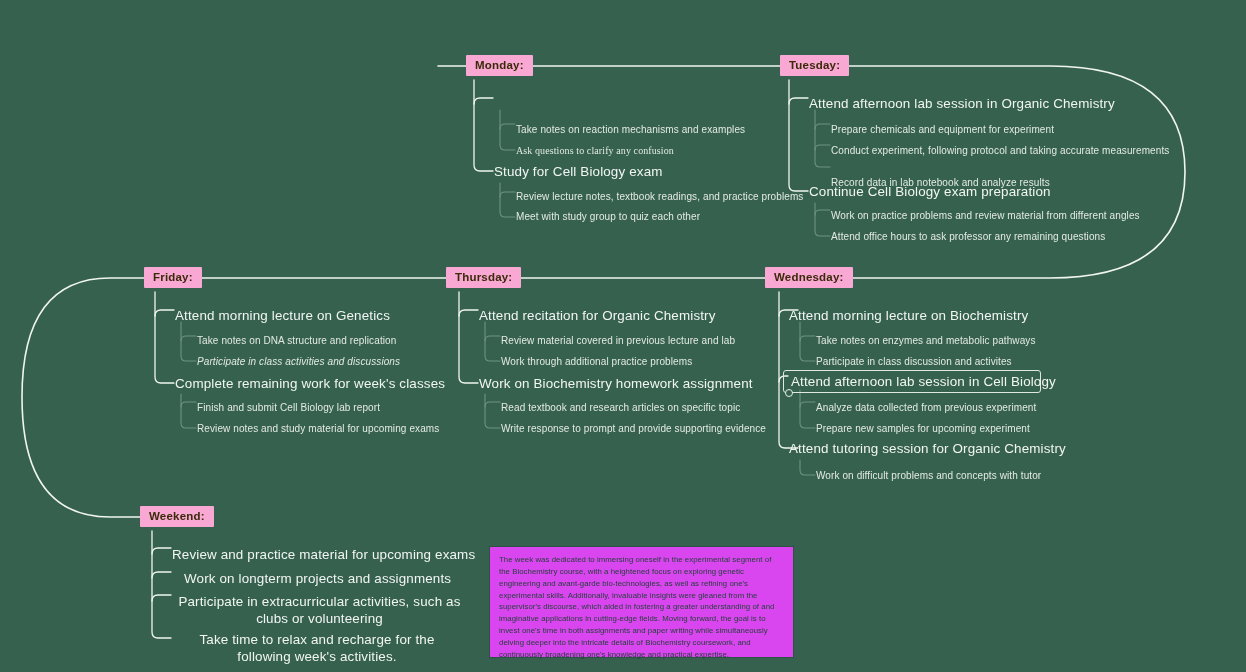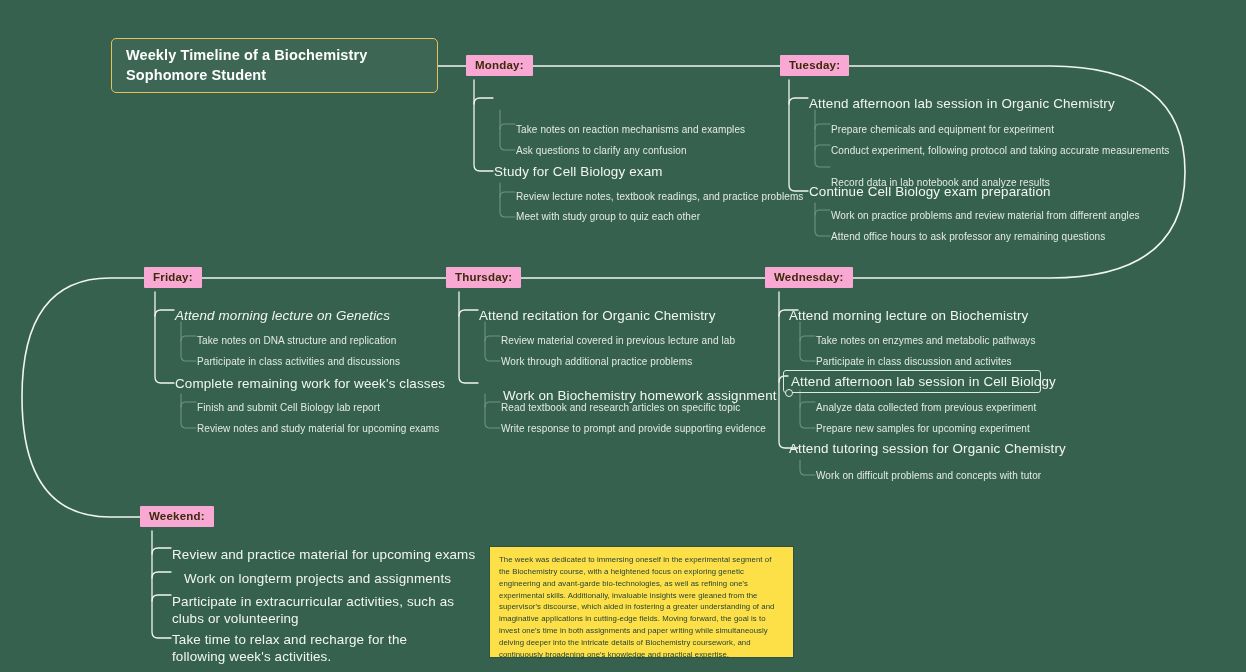--- a/index.html
+++ b/index.html
@@ -60,21 +60,21 @@
   
   .l1 {
     position: absolute;
     color: #f2f6f3;
     font-size: 13.4px;
     font-weight: 400;
     line-height: 1.25;
     white-space: nowrap;
     letter-spacing: .15px;
   }
-  .l1.wrap { white-space: normal; }
+  .l1.wrap { white-space: normal; text-align: center; }
   .l2 {
     position: absolute;
     color: #e3eae5;
     font-size: 10px;
     font-weight: 400;
     line-height: 1.25;
     white-space: nowrap;
     letter-spacing: .1px;
   }
 
@@ -93,21 +93,21 @@
     border-radius: 50%;
     background: #36614f;
     box-sizing: border-box;
   }
 
   
   .note-box {
     position: absolute;
     left: 489px; top: 546px;
     width: 305px; height: 112px;
-    background: #fde047;
+    background: #d946ef;
     border: 1px solid #2d5142;
     box-sizing: border-box;
     padding: 7px 9px 6px 9px;
   }
   .note-text {
     color: #23413a;
     font-size: 7.8px;
     line-height: 1.52;
     text-align: left;
     letter-spacing: .05px;
@@ -193,33 +193,30 @@
     </g>
 
     <g fill="none" stroke="#f0f5f1" stroke-width="1.3" stroke-linecap="round">
       <path d="M152 531 L152 632 Q152 638 158 638 L171 638"></path>
       <path d="M152 554 Q152 548 158 548 L171 548"></path>
       <path d="M152 578 Q152 572 158 572 L171 572"></path>
       <path d="M152 601 Q152 595 158 595 L171 595"></path>
     </g>
   </svg>
 
-  <div class="root-box">
-    <div class="root-title">Weekly Timeline of a Biochemistry Sophomore Student</div>
-  </div>
 
   <div class="day-pill" style="left:466px; top:55px;">Monday:</div>
   <div class="day-pill" style="left:780px; top:55px;">Tuesday:</div>
   <div class="day-pill" style="left:765px; top:267px;">Wednesday:</div>
   <div class="day-pill" style="left:446px; top:267px;">Thursday:</div>
   <div class="day-pill" style="left:144px; top:267px;text-align:right;">Friday:</div>
   <div class="day-pill" style="left:140px; top:506px;">Weekend:</div>
 
   <div class="l2" style="left:516px; top:124px;">Take notes on reaction mechanisms and examples</div>
-  <div class="l2" style="left:516px; top:145px;">Ask questions to clarify any confusion</div>
+  <div class="l2" style="left:516px; top:145px;font-family:Liberation Serif, serif;">Ask questions to clarify any confusion</div>
   <div class="l1" style="left:494px; top:164px;">Study for Cell Biology exam</div>
   <div class="l2" style="left:516px; top:191px;">Review lecture notes, textbook readings, and practice problems</div>
   <div class="l2" style="left:516px; top:211px;">Meet with study group to quiz each other</div>
 
   <div class="l1" style="left:809px; top:96px;">Attend afternoon lab session in Organic Chemistry</div>
   <div class="l2" style="left:831px; top:124px;">Prepare chemicals and equipment for experiment</div>
   <div class="l2" style="left:831px; top:145px;">Conduct experiment, following protocol and taking accurate measurements</div>
   <div class="l2" style="left:831px; top:162px;margin-top:15px;">Record data in lab notebook and analyze results</div>
   <div class="l1" style="left:809px; top:184px;">Continue Cell Biology exam preparation</div>
   <div class="l2" style="left:831px; top:210px;">Work on practice problems and review material from different angles</div>
@@ -234,27 +231,27 @@
   <div class="handle-dot" style="left:785px; top:389px;"></div>
 
   <div class="l2" style="left:816px; top:402px;">Analyze data collected from previous experiment</div>
   <div class="l2" style="left:816px; top:423px;">Prepare new samples for upcoming experiment</div>
   <div class="l1" style="left:789px; top:441px;">Attend tutoring session for Organic Chemistry</div>
   <div class="l2" style="left:816px; top:470px;">Work on difficult problems and concepts with tutor</div>
 
   <div class="l1" style="left:479px; top:308px;">Attend recitation for Organic Chemistry</div>
   <div class="l2" style="left:501px; top:335px;">Review material covered in previous lecture and lab</div>
   <div class="l2" style="left:501px; top:356px;">Work through additional practice problems</div>
-  <div class="l1" style="left:479px; top:388px;margin-left:24px;">Work on Biochemistry homework assignment</div>
+  <div class="l1" style="left:479px; top:376px;">Work on Biochemistry homework assignment</div>
   <div class="l2" style="left:501px; top:402px;">Read textbook and research articles on specific topic</div>
   <div class="l2" style="left:501px; top:423px;">Write response to prompt and provide supporting evidence</div>
 
-  <div class="l1" style="left:175px; top:308px;font-style:italic;">Attend morning lecture on Genetics</div>
+  <div class="l1" style="left:175px; top:308px;">Attend morning lecture on Genetics</div>
   <div class="l2" style="left:197px; top:335px;">Take notes on DNA structure and replication</div>
-  <div class="l2" style="left:197px; top:356px;">Participate in class activities and discussions</div>
+  <div class="l2" style="left:197px; top:356px;font-style:italic;">Participate in class activities and discussions</div>
   <div class="l1" style="left:175px; top:376px;">Complete remaining work for week's classes</div>
   <div class="l2" style="left:197px; top:402px;">Finish and submit Cell Biology lab report</div>
   <div class="l2" style="left:197px; top:423px;">Review notes and study material for upcoming exams</div>
 
   <div class="l1" style="left:172px; top:547px;text-align:center;">Review and practice material for upcoming exams</div>
   <div class="l1" style="left:184px; top:571px;">Work on longterm projects and assignments</div>
   <div class="l1 wrap" style="left:172px; top:594px; width:295px;">Participate in extracurricular activities, such as clubs or volunteering</div>
   <div class="l1 wrap" style="left:172px; top:632px; width:290px;">Take time to relax and recharge for the following week's activities.</div>
 
   <div class="note-box">

